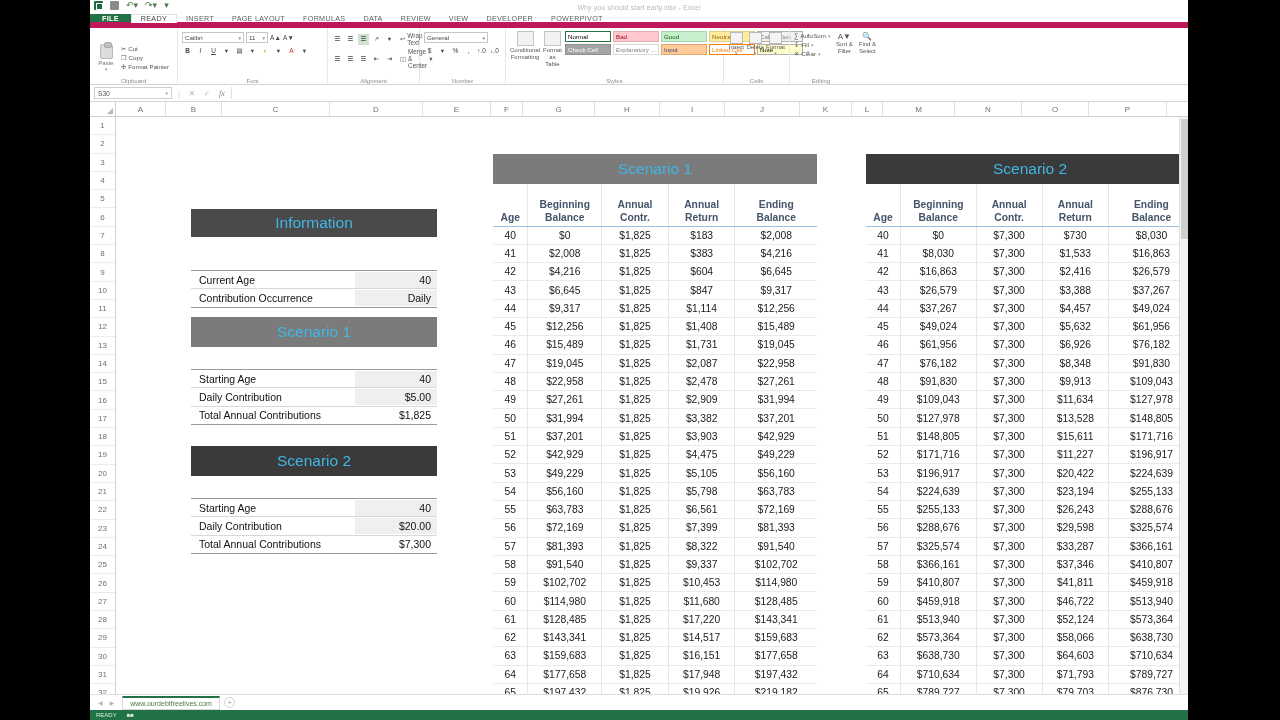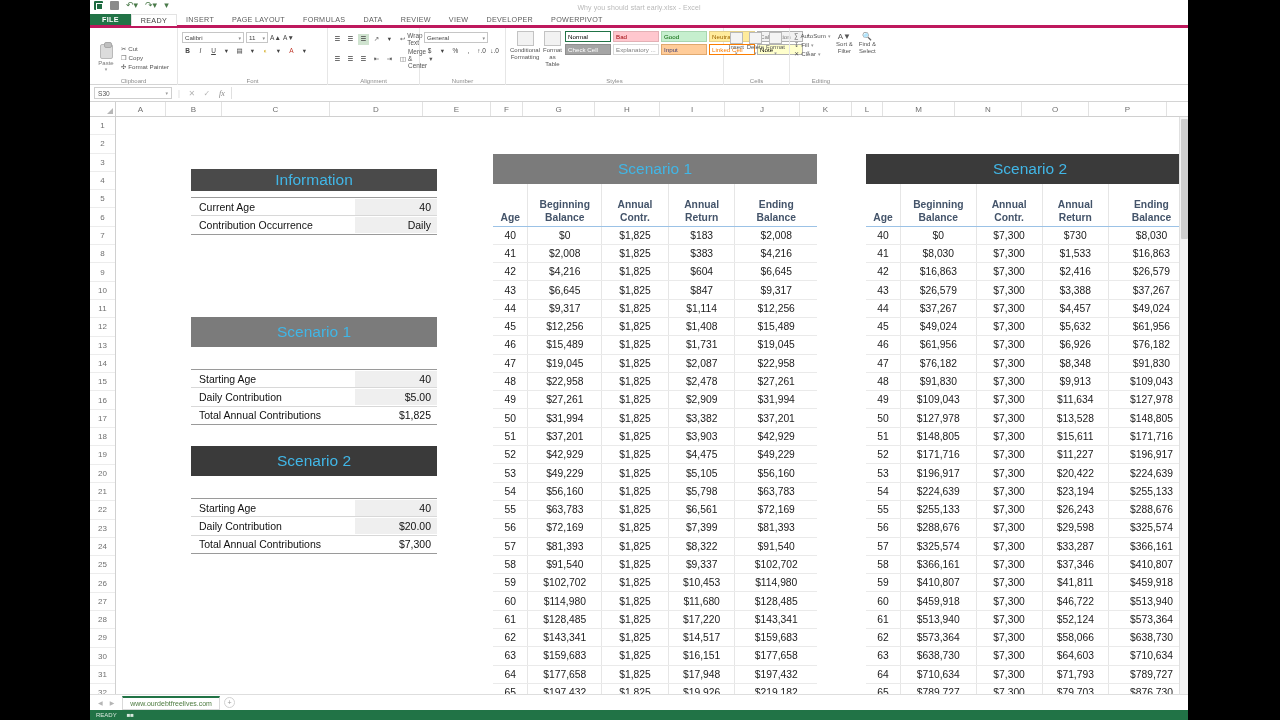--- a/index.html
+++ b/index.html
@@ -17,21 +17,21 @@
   
   .titlebar { height:14px; background:#ffffff; position:relative; display:flex; align-items:center; }
   .qat { position:absolute; left:4px; top:1px; display:flex; align-items:center; gap:7px; }
   .qat .ic { font-size:9px; color:#4a7a4a; line-height:1; }
   .qat .sq { width:9px; height:9px; background:#1e6b41; border-radius:1px; position:relative; }
   .qat .sq::after { content:""; position:absolute; left:2px; top:2px; width:5px; height:5px; border:1px solid #fff;}
   .qat .save { width:9px;height:9px; background:#8a8a8a; border-radius:1px; }
   .title-text { width:100%; text-align:center; font-size:7px; color:#b9b9b9; letter-spacing:.1px; }
 
   
-  .tabs { height:14px; background:#fff; display:flex; align-items:stretch; font-size:7.2px; color:#5c5c5c; border-bottom:3px solid #be185d;}
+  .tabs { height:14px; background:#fff; display:flex; align-items:stretch; font-size:7.2px; color:#5c5c5c; border-bottom:6px solid #be185d;}
   .tabs .tab { padding:0 9px; display:flex; align-items:center; letter-spacing:.3px; }
   .tabs .tab.file { background:#217346; color:#fff; padding:0 12px; font-weight:bold; }
   .tabs .tab.active { background:#fff; border:1px solid #e3e3e3; border-bottom:1px solid #fff; margin-bottom:-1px; color:#444; }
 
   
   .ribbon { height:57px; background:#fff; border-bottom:1px solid #d4d4d4; display:flex; position:relative; font-size:6.4px; color:#555; }
   .grp { position:relative; height:57px; padding:2px 4px 0 4px; border-right:1px solid #e6e6e6; display:flex; flex-direction:column; }
   .grp-name { position:absolute; bottom:1px; width:100%; left:0; text-align:center; font-size:6px; color:#8b8b8b; }
   .grp-in { display:flex; gap:3px; flex:1; }
 
@@ -435,22 +435,22 @@
             <div class="rh">28</div>
             <div class="rh">29</div>
             <div class="rh">30</div>
             <div class="rh">31</div>
             <div class="rh">32</div>
           </div>
 
         <div class="sheetcanvas">
 
           <div class="panel" style="left:75px; top:52px; width:246px;">
-            <div class="panel-header dark" style="height:22px;">Information</div>
-            <div class="info-block" style="margin-top:6px;">
+            <div class="panel-header dark" style="height:28px;margin-top:40px;">Information</div>
+            <div class="info-block" style="margin-top:33px;">
               <div class="info-row">
                 <span class="lbl">Current Age</span>
                 <span class="val">40</span>
               </div>
               <div class="info-row">
                 <span class="lbl">Contribution Occurrence</span>
                 <span class="val">Daily</span>
               </div>
             </div>
           </div>

